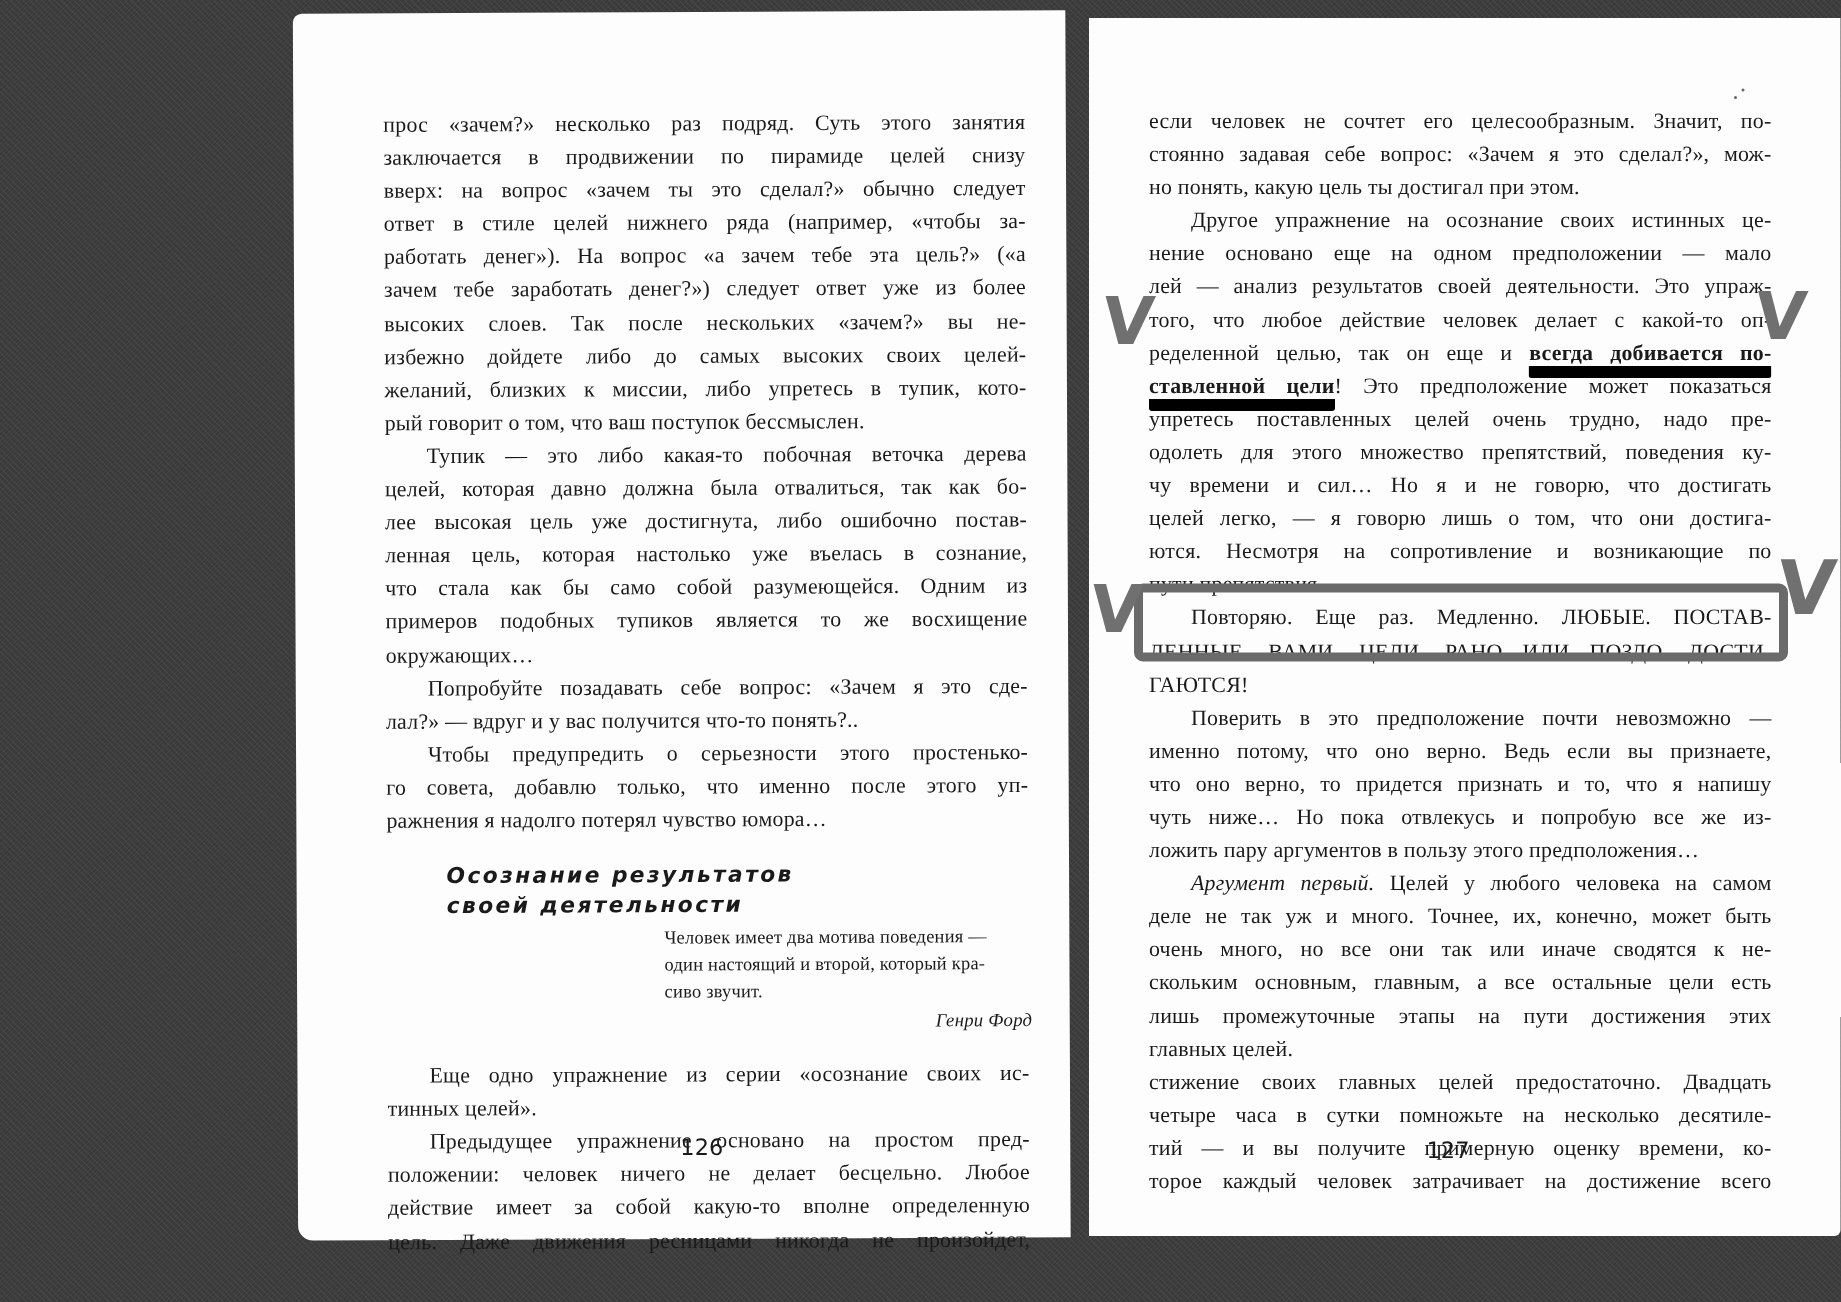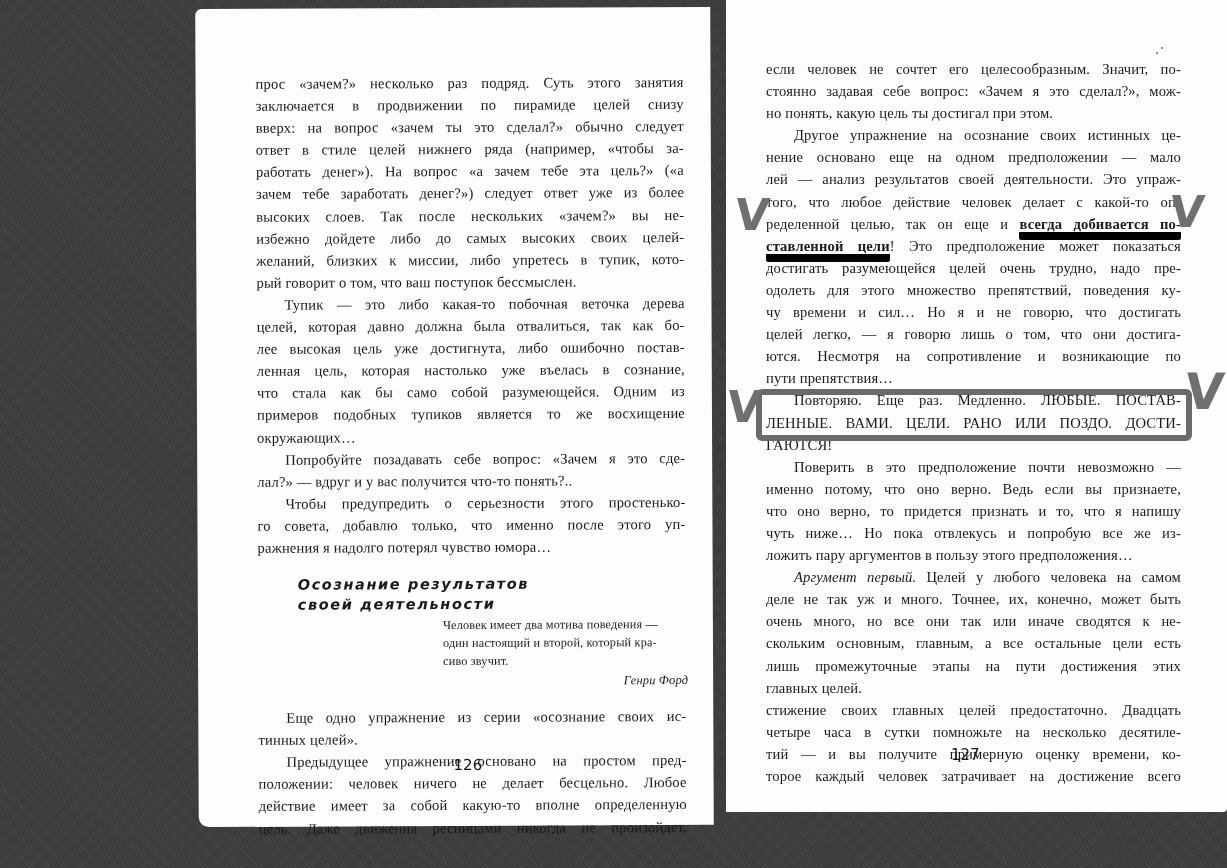--- a/index.html
+++ b/index.html
@@ -18,21 +18,21 @@
   }
   .page {
     position:absolute; background:#fdfdfd;
   }
   .page-left {
     left:197px; top:8px; width:515px; height:818px;
     border-radius:6px 0 0 10px;
     transform:rotate(-0.25deg);
   }
   .page-right {
-    left:726px; top:0px; width:501px; height:812px;
+    left:726px; top:12px; width:501px; height:812px;
     border-radius:0 0 4px 0;
   }
   .text {
     position:absolute; font-size:14.6px; line-height:22.1px;
     font-family:"Liberation Serif", "DejaVu Serif", serif;
     text-align:justify; letter-spacing:0.15px;
   }
   .left-text { left:60px; top:64px; width:428px; }
   .right-text { left:40px; top:58px; width:415px; }
   .line { display:block; white-space:nowrap; text-align:justify; text-align-last:justify; }
@@ -145,21 +145,21 @@
       <span class="line">стоянно задавая себе вопрос: «Зачем я это сделал?», мож-</span>
       <span class="line last">но понять, какую цель ты достигал при этом.</span>
     </div>
     <div>
       <span class="line indent">Другое упражнение на осознание своих истинных це-</span>
       <span class="line">нение основано еще на одном предположении — мало</span>
       <span class="line">лей — анализ результатов своей деятельности. Это упраж-</span>
       <span class="line">того, что любое действие человек делает с какой-то оп-</span>
       <span class="line"><span>ределенной целью, так он еще и </span><span class="underline">всегда добивается по-</span></span>
       <span class="line"><span class="underline">ставленной цели</span><span>! Это предположение может показаться</span></span>
-      <span class="line">достигать разумеющейся целей очень трудно, надо пре-</span>
+      <span class="line">упретесь поставленных целей очень трудно, надо пре-</span>
       <span class="line">одолеть для этого множество препятствий, поведения ку-</span>
       <span class="line">чу времени и сил… Но я и не говорю, что достигать</span>
       <span class="line">целей легко, — я говорю лишь о том, что они достига-</span>
       <span class="line">ются. Несмотря на сопротивление и возникающие по</span>
       <span class="line last">пути препятствия…</span>
     </div>
     <div>
       <span class="line indent">Повторяю. Еще раз. Медленно. ЛЮБЫЕ. ПОСТАВ-</span>
       <span class="line">ЛЕННЫЕ. ВАМИ. ЦЕЛИ. РАНО ИЛИ ПОЗДО. ДОСТИ-</span>
       <span class="line last">ГАЮТСЯ!</span>

